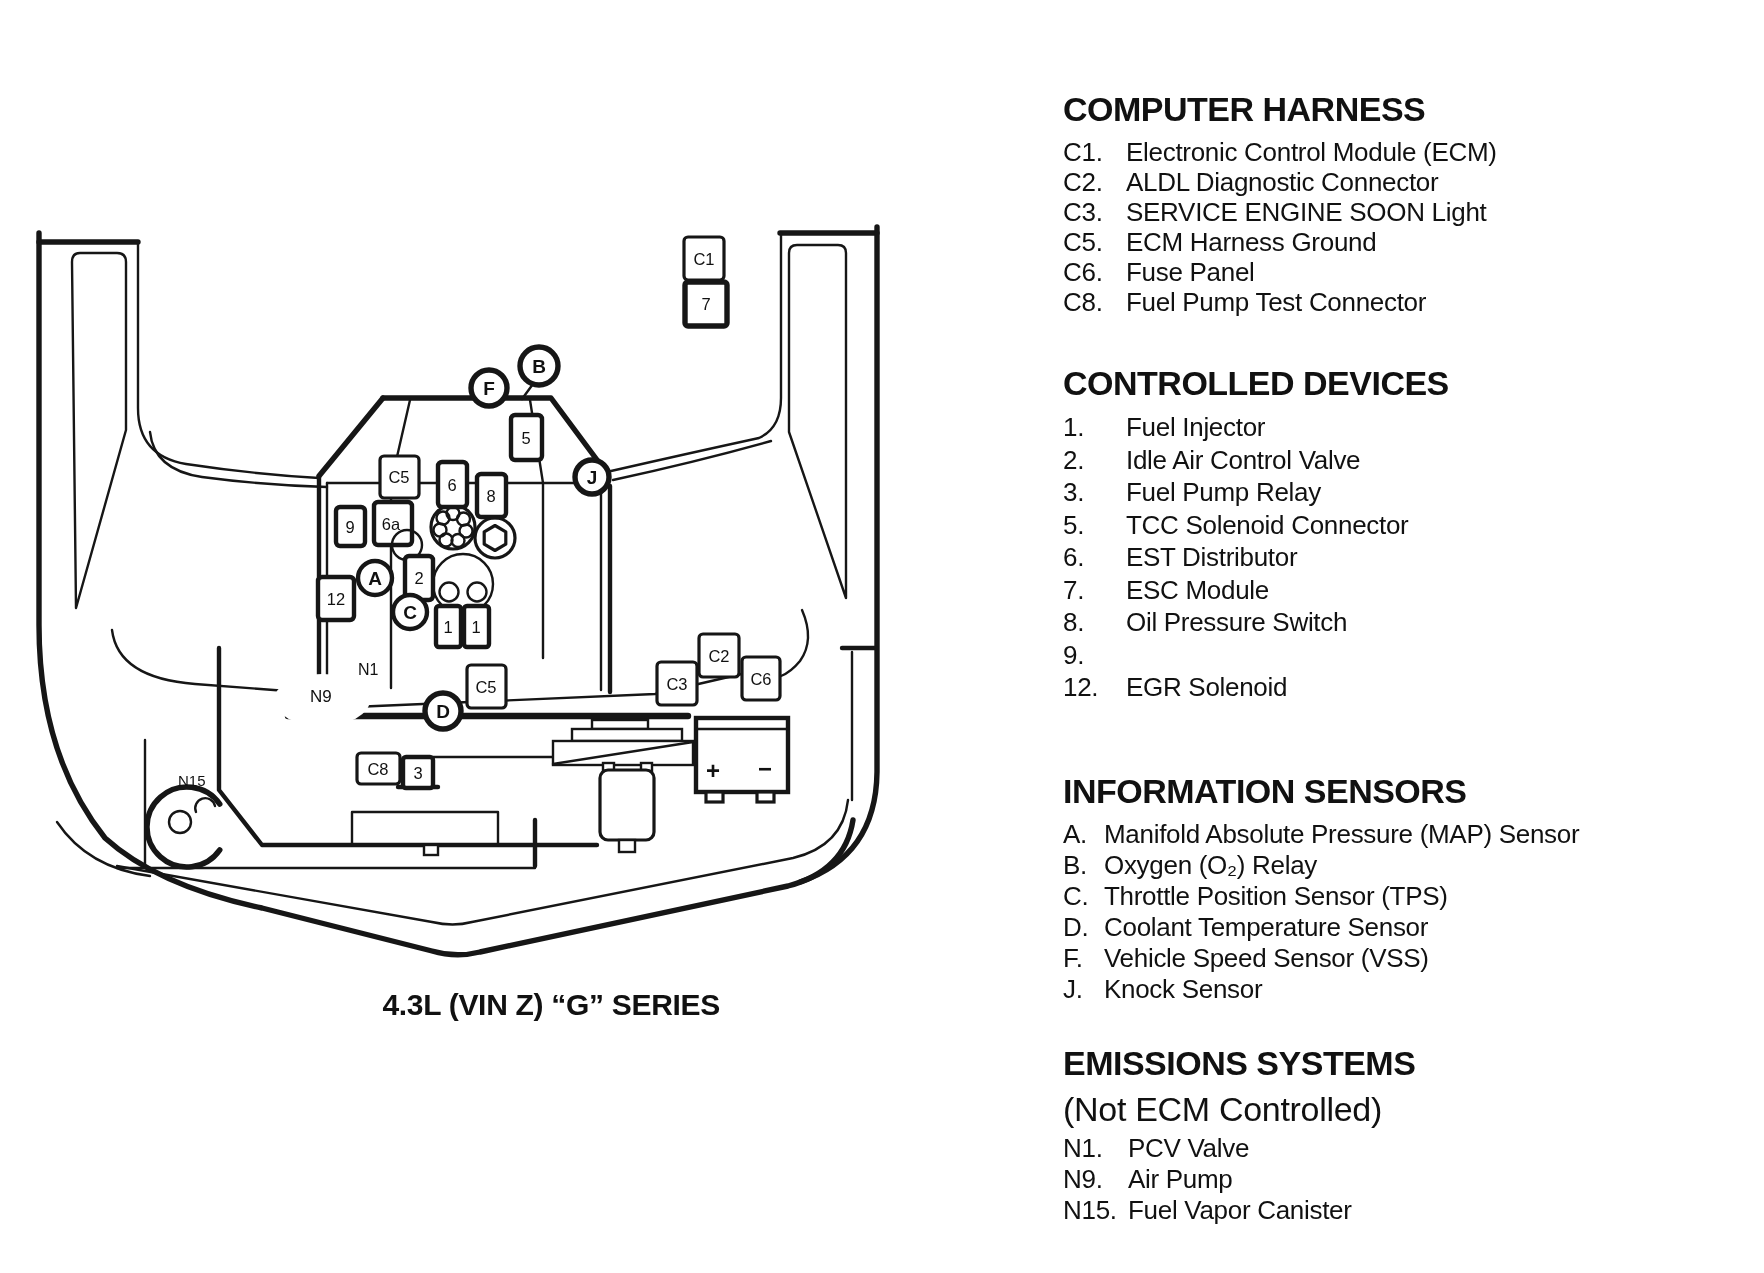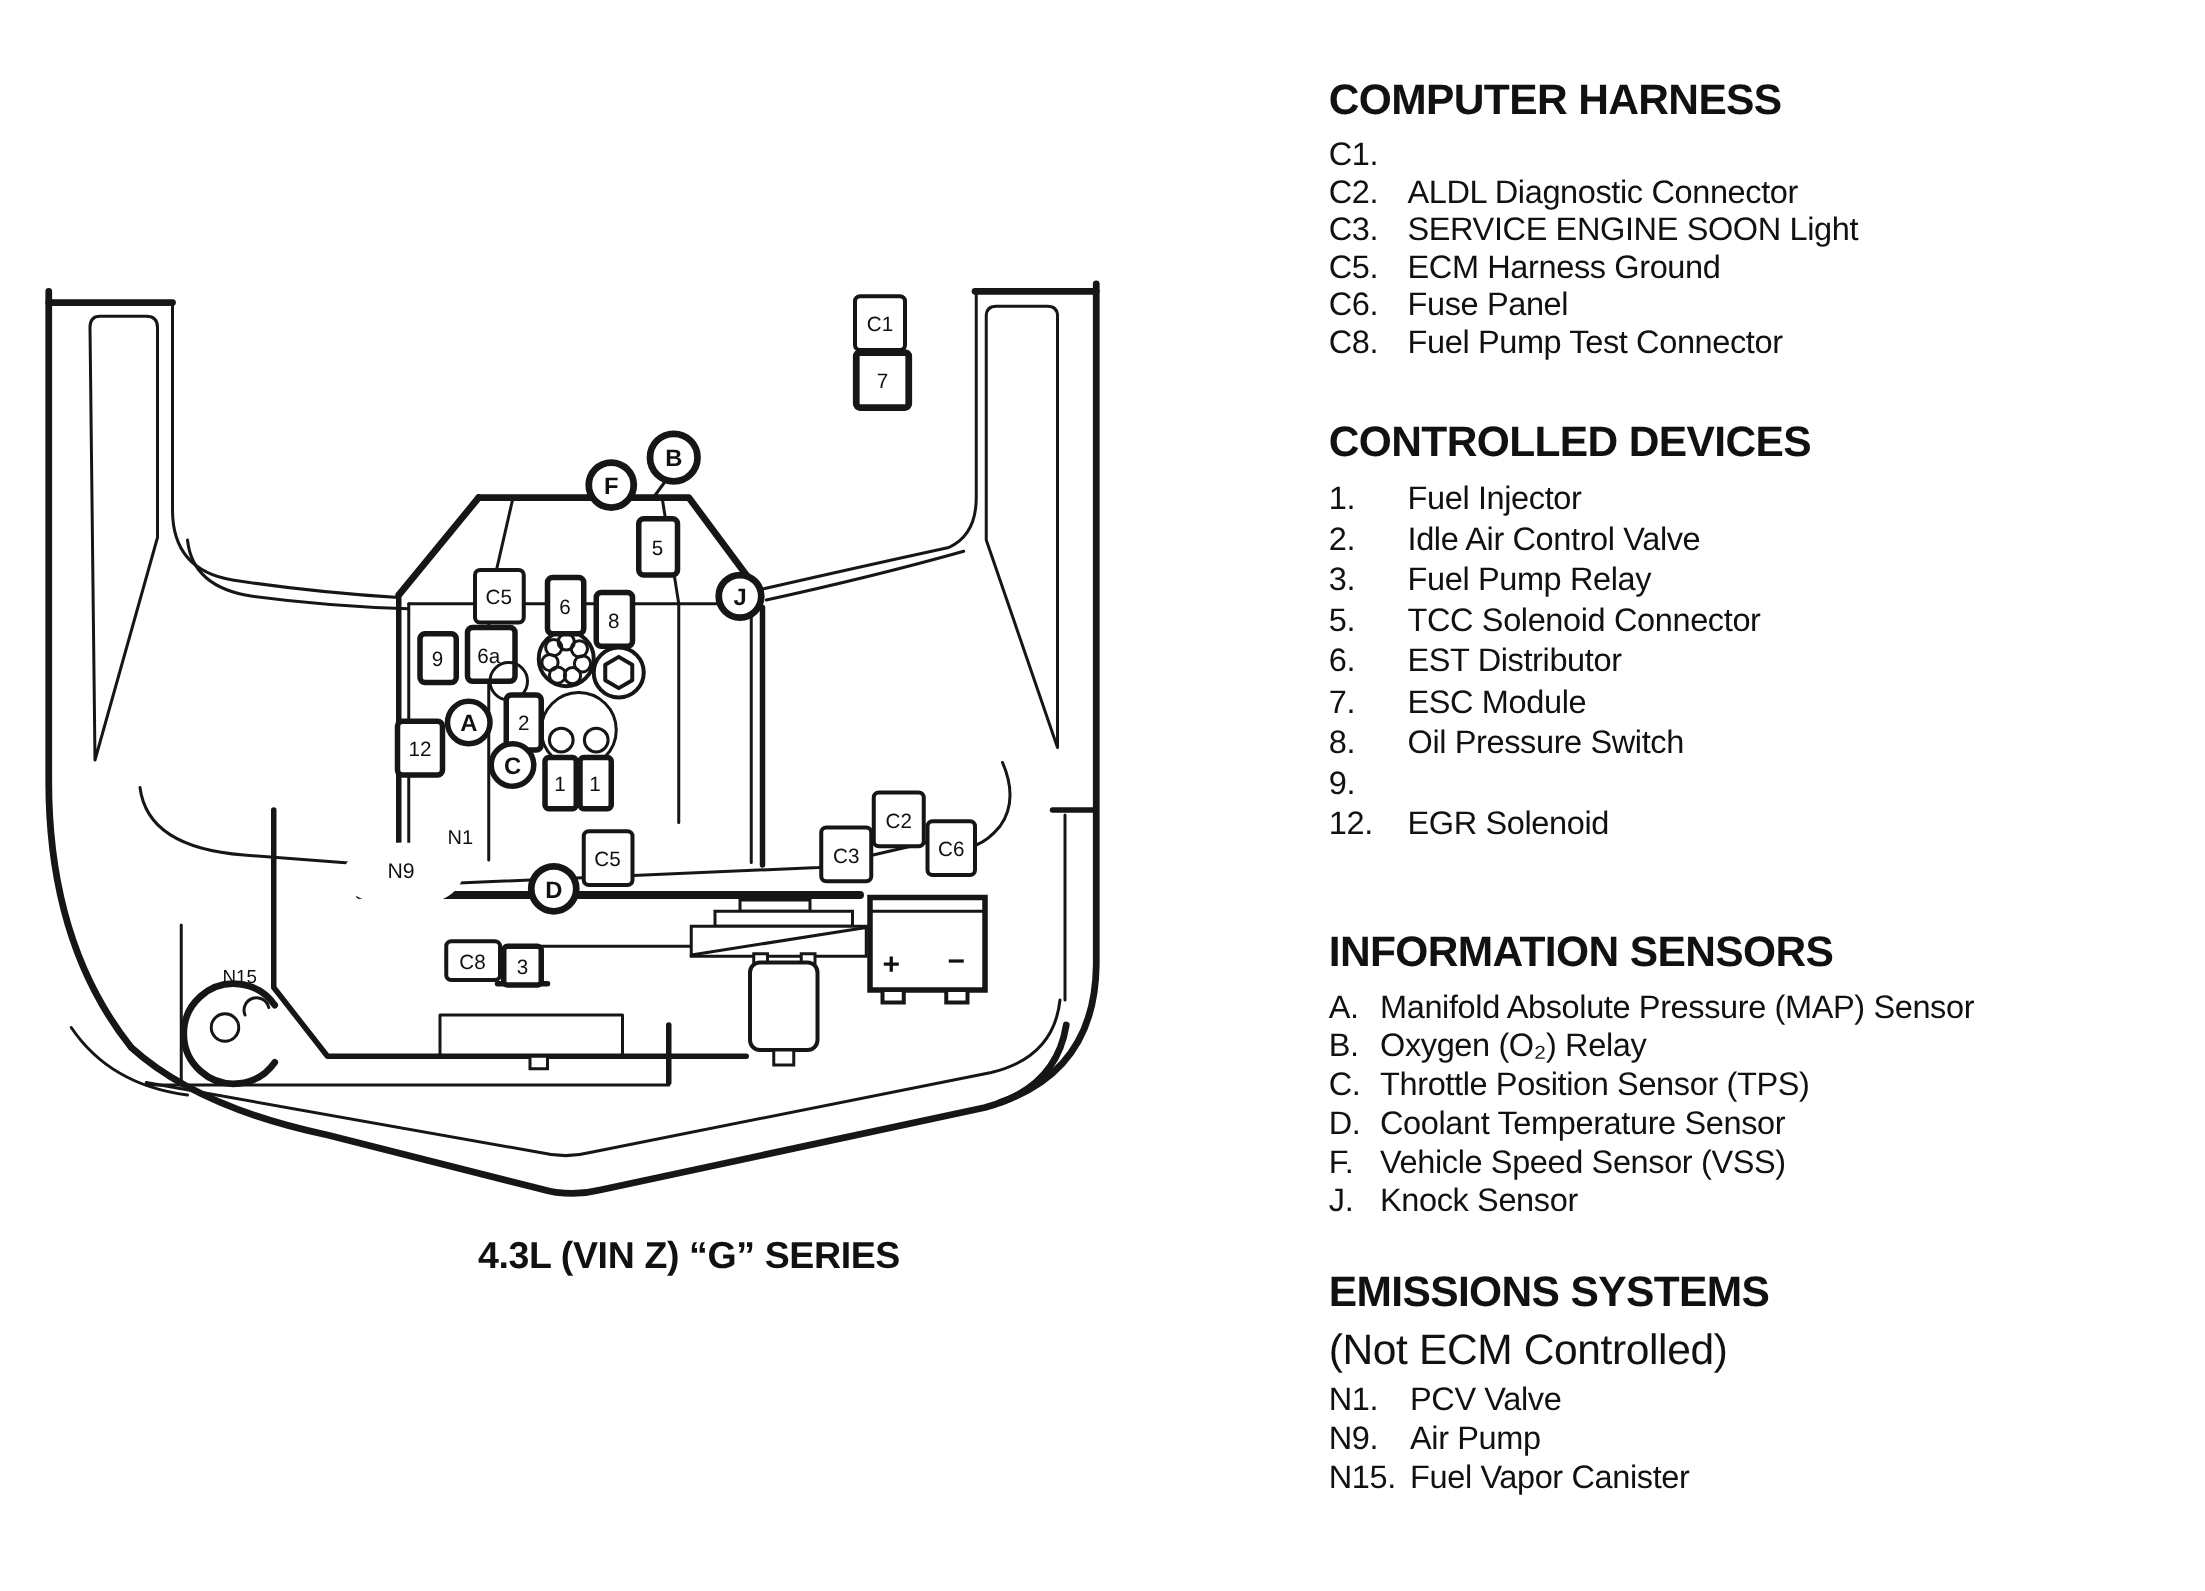--- a/index.html
+++ b/index.html
@@ -12,21 +12,21 @@
   .w5{stroke-width:5.4;} .w6{stroke-width:6.4;}
   .box{fill:#fff;stroke:#161616;}
   .lbl{font:16.5px "Liberation Sans",sans-serif;fill:#111;text-anchor:middle;}
   .lblb{font:bold 19px "Liberation Sans",sans-serif;fill:#111;text-anchor:middle;}
   .tag{font:16px "Liberation Sans",sans-serif;fill:#111;}
   .sym{font:bold 24px "Liberation Sans",sans-serif;fill:#111;text-anchor:middle;}
   
   #caption{position:absolute;left:180px;top:988px;width:540px;text-align:right;
            font-size:30px;font-weight:bold;letter-spacing:-0.3px;}
   
-  .sec{position:absolute;left:1063px;width:680px;}
+  .sec{position:absolute;left:1063px;width:680px;margin-top:29px;}
   .sec h2{margin:0 0 8px 0;font-size:34px;font-weight:bold;letter-spacing:-0.5px;line-height:40px;}
   .sec .sub{font-size:34px;font-weight:400;line-height:36px;margin:0 0 6px 0;letter-spacing:-0.3px;}
   .row{display:flex;font-size:26px;letter-spacing:-0.3px;}
   .lh30 .row{line-height:30px;} .lh32 .row{line-height:32.5px;} .lh31 .row{line-height:31px;}
   .num{flex:none;text-align:left;}
   .w54 .num{width:54px;} .w32 .num{width:32px;} .w56 .num{width:56px;}
   .txt{padding-left:9px;white-space:nowrap;}
 </style>
 </head>
 <body>
@@ -262,20 +262,21 @@
 </svg>
 
 <div id="caption">4.3L (VIN Z) “G” SERIES</div>
 
 <div class="sec lh30 w54" style="top:60px">
   <h2>COMPUTER HARNESS</h2>
   <div>
 
       <div class="row">
         <span class="num">C1.</span>
+        <span class="txt">Electronic Control Module (ECM)</span>
       </div>
 
       <div class="row">
         <span class="num">C2.</span>
         <span class="txt">ALDL Diagnostic Connector</span>
       </div>
 
       <div class="row">
         <span class="num">C3.</span>
         <span class="txt">SERVICE ENGINE SOON Light</span>

